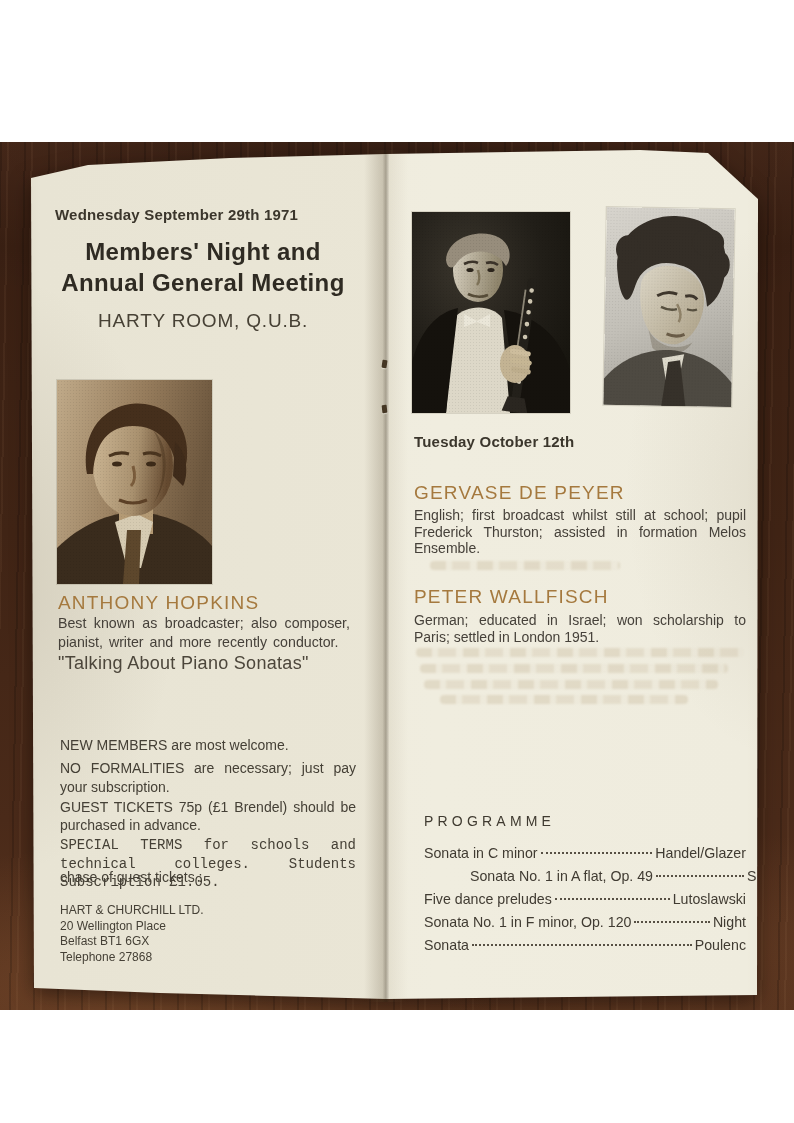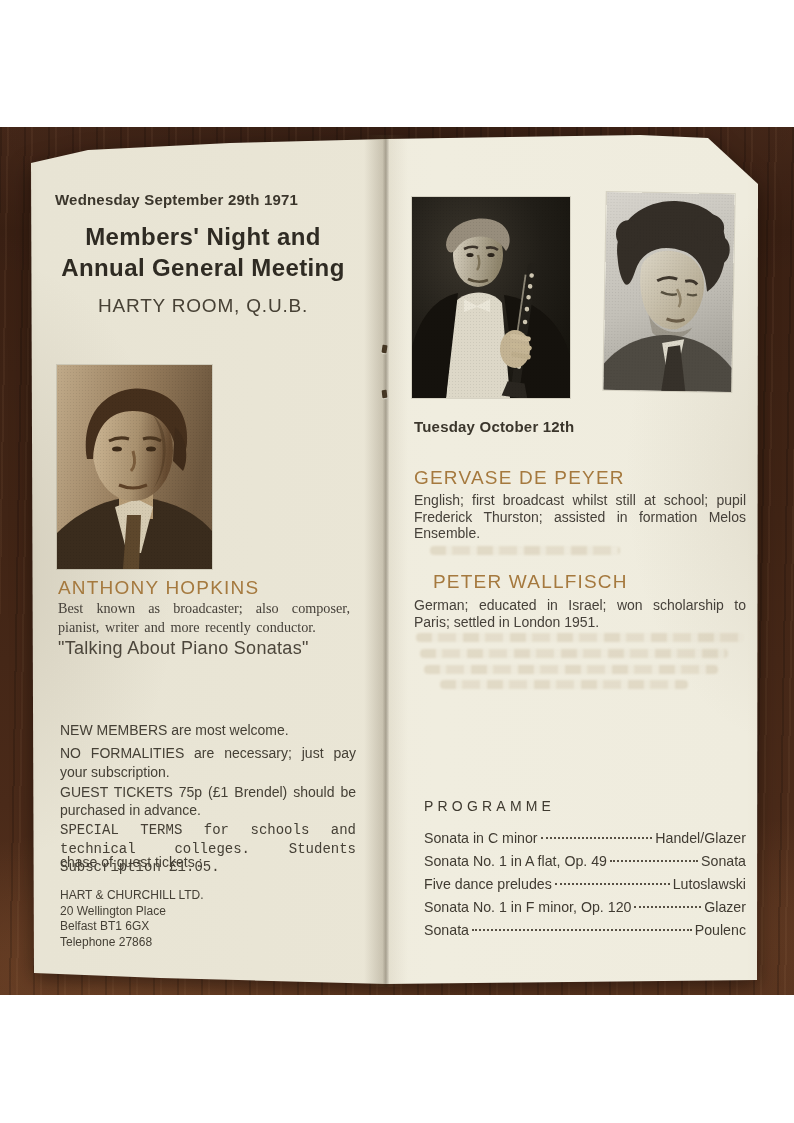--- a/index.html
+++ b/index.html
@@ -1,18 +1,18 @@
 <!DOCTYPE html>
 <html><head>
 <meta charset="utf-8">
 <style>
   html,body{margin:0;padding:0;background:#ffffff;}
   .canvas{position:relative;width:794px;height:1123px;background:#ffffff;overflow:hidden;
           font-family:"Liberation Sans","DejaVu Sans",sans-serif;}
-  .photo-area{position:absolute;left:0;top:127px;width:794px;height:868px;overflow:hidden;
+  .photo-area{position:absolute;left:0;top:142px;width:794px;height:868px;overflow:hidden;
     background:linear-gradient(180deg,#48291a 0%,#3a2013 12%,#402415 45%,#4a2a19 78%,#57331e 100%);}
   .wood-grain{position:absolute;inset:0;pointer-events:none;background:
     repeating-linear-gradient(91deg, rgba(0,0,0,.16) 0 2px, transparent 2px 7px, rgba(255,200,150,.05) 7px 9px, transparent 9px 24px),
     radial-gradient(ellipse 520px 200px at 18% 97%, rgba(173,110,64,.28), transparent 70%),
     radial-gradient(ellipse 420px 160px at 86% 92%, rgba(160,100,60,.18), transparent 70%),
     radial-gradient(ellipse 700px 300px at 50% 0%, rgba(0,0,0,.25), transparent 75%);}
   .booklet{position:absolute;inset:0;filter:drop-shadow(0 6px 10px rgba(15,6,2,.55));}
   .page{position:absolute;inset:0;}
   .page-left{clip-path:polygon(31px 36px,88px 23px,230px 16px,386px 12px,386px 857px,160px 851px,34px 846px);
     background:
@@ -87,21 +87,21 @@
             <ellipse cx="60" cy="84" rx="5" ry="2.5" fill="#3c2a18"></ellipse>
             <ellipse cx="94" cy="84" rx="5" ry="2.5" fill="#3c2a18"></ellipse>
             <path d="M76,86 q4,14 -2,20" stroke="#7a5c3c" stroke-width="3" fill="none"></path>
             <path d="M62,120 q14,6 28,0" stroke="#5d4127" stroke-width="3" fill="none"></path>
           </svg>
           <div class="halftone"></div>
         </div>
 
         <div class="txt tan nowrap" style="left:58px;top:450px;">ANTHONY HOPKINS</div>
 
-        <div class="txt justify" style="left:58px;top:472px;width:292px;font-size:14.2px;line-height:19px;word-spacing:2px;color:#46413a;font-family:Liberation Serif, serif;">Best known as broadcaster; also composer, pianist, writer and more recently conductor.</div>
+        <div class="txt justify" style="left:58px;top:472px;width:292px;font-size:14.2px;line-height:19px;word-spacing:2px;color:#46413a;">Best known as broadcaster; also composer, pianist, writer and more recently conductor.</div>
 
         <div class="txt nowrap" style="left:58px;top:511px;font-size:18px;letter-spacing:.3px;color:#4c463b;">"Talking About Piano Sonatas"</div>
 
         <div class="txt justify" style="left:60px;top:594px;width:296px;font-size:14px;line-height:18.3px;color:#454036;">
           <p style="margin:0 0 5px 0;">NEW MEMBERS are most welcome.</p>
           <p style="margin:0 0 2px 0;">NO FORMALITIES are necessary; just pay your subscription.</p>
           <p style="margin:0 0 2px 0;">GUEST TICKETS 75p (£1 Brendel) should be purchased in advance.</p>
           <p style="margin:0;font-family:Liberation Mono, monospace;">SPECIAL TERMS for schools and technical colleges. Students Subscription £1.05.</p>
         </div>
 
@@ -198,50 +198,50 @@
         </div>
 
         <div class="txt b nowrap" style="left:414px;top:291px;font-size:15px;letter-spacing:.2px;color:#3b362c;">Tuesday October 12th</div>
 
         <div class="txt justify" style="left:414px;top:365px;width:332px;font-size:14px;line-height:16.6px;color:#46413a;">English; first broadcast whilst still at school; pupil Frederick Thurston; assisted in formation Melos Ensemble.</div>
 
         <div class="txt tan nowrap" style="left:414px;top:340px;">GERVASE DE PEYER</div>
 
         <div class="ghost" style="left:430px;top:419px;width:190px;"></div>
 
-        <div class="txt tan nowrap" style="left:414px;top:444px;margin-left:19px;">PETER WALLFISCH</div>
+        <div class="txt tan nowrap" style="left:414px;top:444px;">PETER WALLFISCH</div>
 
         <div class="txt justify" style="left:414px;top:470px;width:332px;font-size:14px;line-height:17px;color:#46413a;">German; educated in Israel; won scholarship to Paris; settled in London 1951.</div>
 
         <div class="ghost" style="left:416px;top:506px;width:328px;"></div>
         <div class="ghost" style="left:420px;top:522px;width:308px;"></div>
         <div class="ghost" style="left:424px;top:538px;width:294px;"></div>
         <div class="ghost" style="left:440px;top:553px;width:248px;"></div>
 
         <div class="txt nowrap" style="left:424px;top:671px;font-size:14px;letter-spacing:4.2px;color:#3f3a30;">PROGRAMME</div>
 
         <div class="prog-row" style="top:703px;">
           <span>Sonata in C minor</span>
           <span class="leader"></span>
           <span>Handel/Glazer</span>
         </div>
-        <div class="prog-row" style="top:726px;">
+        <div class="prog-row" style="top:726px;margin-left:46px;">
           <span>Sonata No. 1 in A flat, Op. 49</span>
           <span class="leader"></span>
           <span>Sonata</span>
         </div>
         <div class="prog-row" style="top:749px;">
           <span>Five dance preludes</span>
           <span class="leader"></span>
           <span>Lutoslawski</span>
         </div>
         <div class="prog-row" style="top:772px;">
           <span>Sonata No. 1 in F minor, Op. 120</span>
           <span class="leader"></span>
-          <span>Glazer</span>
+          <span>Night</span>
         </div>
         <div class="prog-row" style="top:795px;">
           <span>Sonata</span>
           <span class="leader"></span>
           <span>Poulenc</span>
         </div>
       </div>
 
       <div class="fold-shade"></div>
       <div class="staple" style="left:382px;top:218px;transform:rotate(8deg);"></div>

